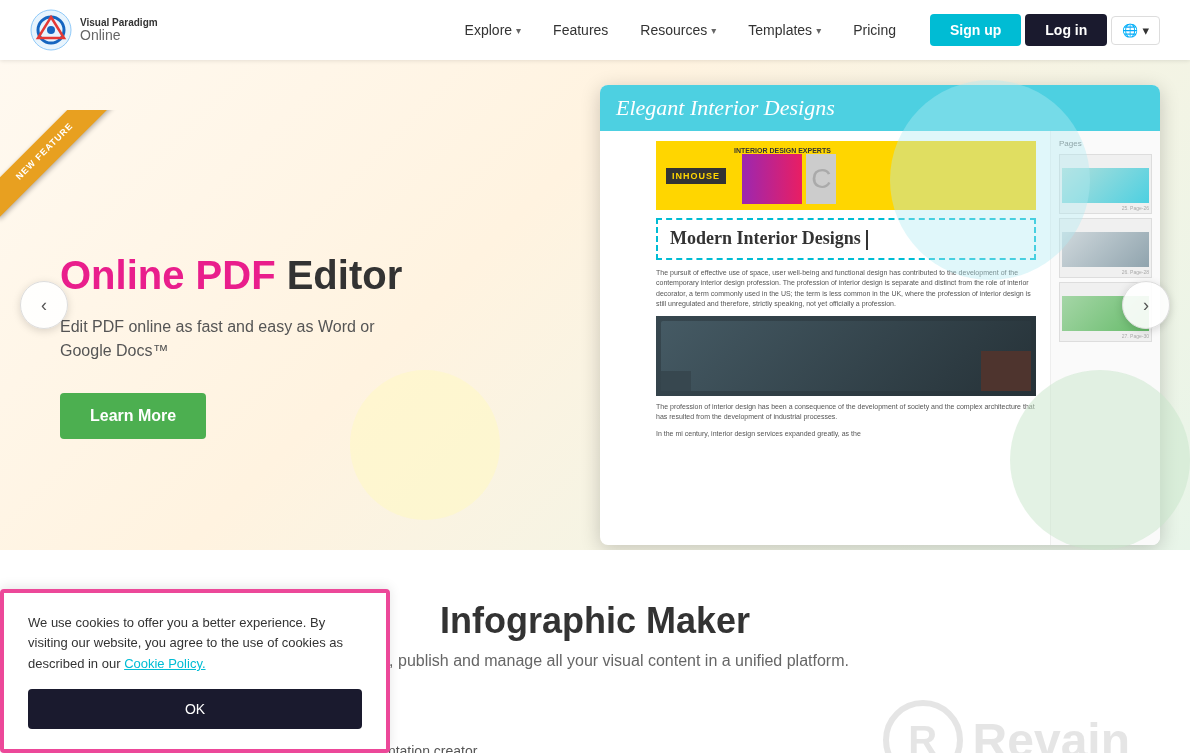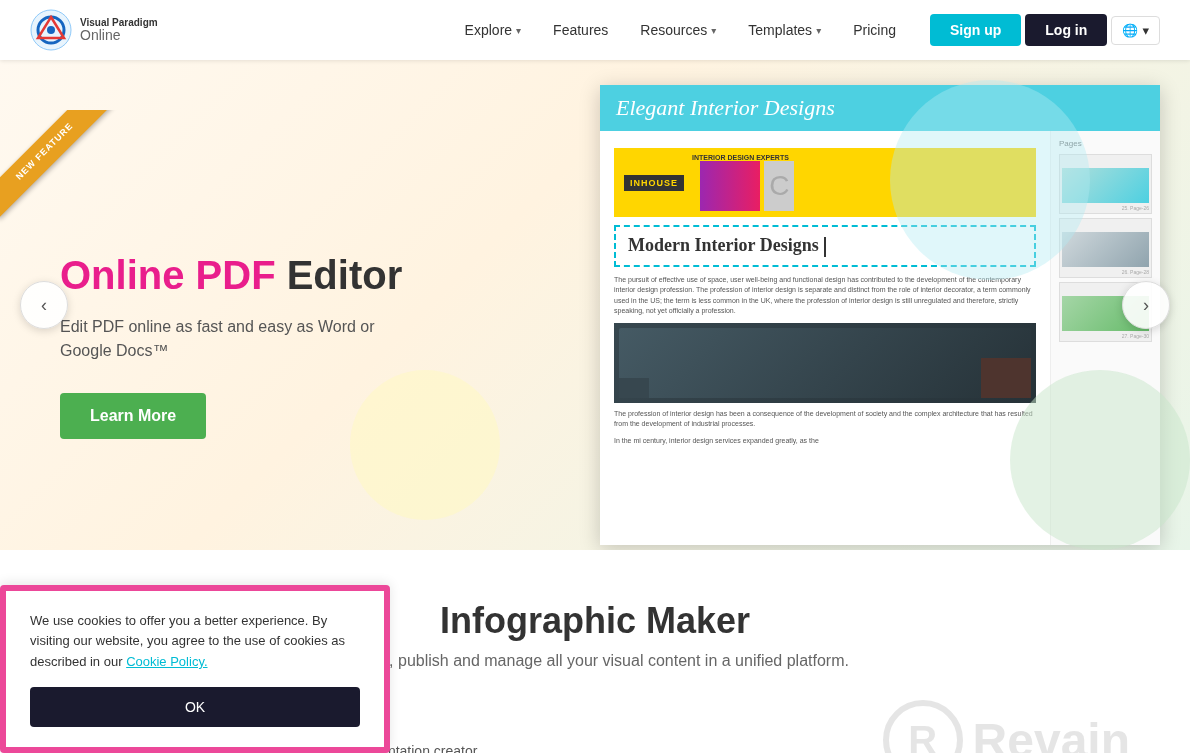--- a/index.html
+++ b/index.html
@@ -197,21 +197,21 @@
     }
     .carousel-arrow-left { left: 20px; }
     .carousel-arrow-right { right: 20px; }
 
     
     .pdf-preview-container {
       position: relative;
       width: 560px;
       height: 460px;
       background: #fff;
-      border-radius: 0;
+      border-radius: 8px;
       box-shadow: 0 4px 20px rgba(0,0,0,0.2);
       overflow: hidden;
       margin-top: 20px;
     }
     .pdf-preview-header {
       background: #4dd0e1;
       padding: 10px 16px;
       display: flex;
       align-items: center;
     }
@@ -220,22 +220,23 @@
       font-size: 22px;
       color: #fff;
       font-style: italic;
     }
     .pdf-preview-body {
       display: flex;
       height: calc(100% - 46px);
     }
     .pdf-main-content {
       flex: 1;
-      padding: 17px 14px;
+      padding: 10px 14px;
       overflow: hidden;
+      margin-left: 42px;
     }
     .pdf-banner {
       background: #ffd600;
       padding: 6px 10px;
       margin-bottom: 8px;
       display: flex;
       align-items: center;
       gap: 8px;
     }
     .pdf-banner-logo {
@@ -384,21 +385,21 @@
       font-weight: bold;
     }
 
     
     .cookie-banner {
       position: fixed;
       bottom: 0;
       left: 0;
       width: 390px;
       background: #fff;
-      border: 6px solid #ec4899;
+      border: 4px solid #ec4899;
       border-radius: 4px;
       padding: 20px 24px;
       box-shadow: 0 -2px 12px rgba(0,0,0,0.1);
       z-index: 1000;
       margin: 0 0 0 0;
     }
     .cookie-text {
       font-size: 13px;
       color: #333;
       line-height: 1.6;

